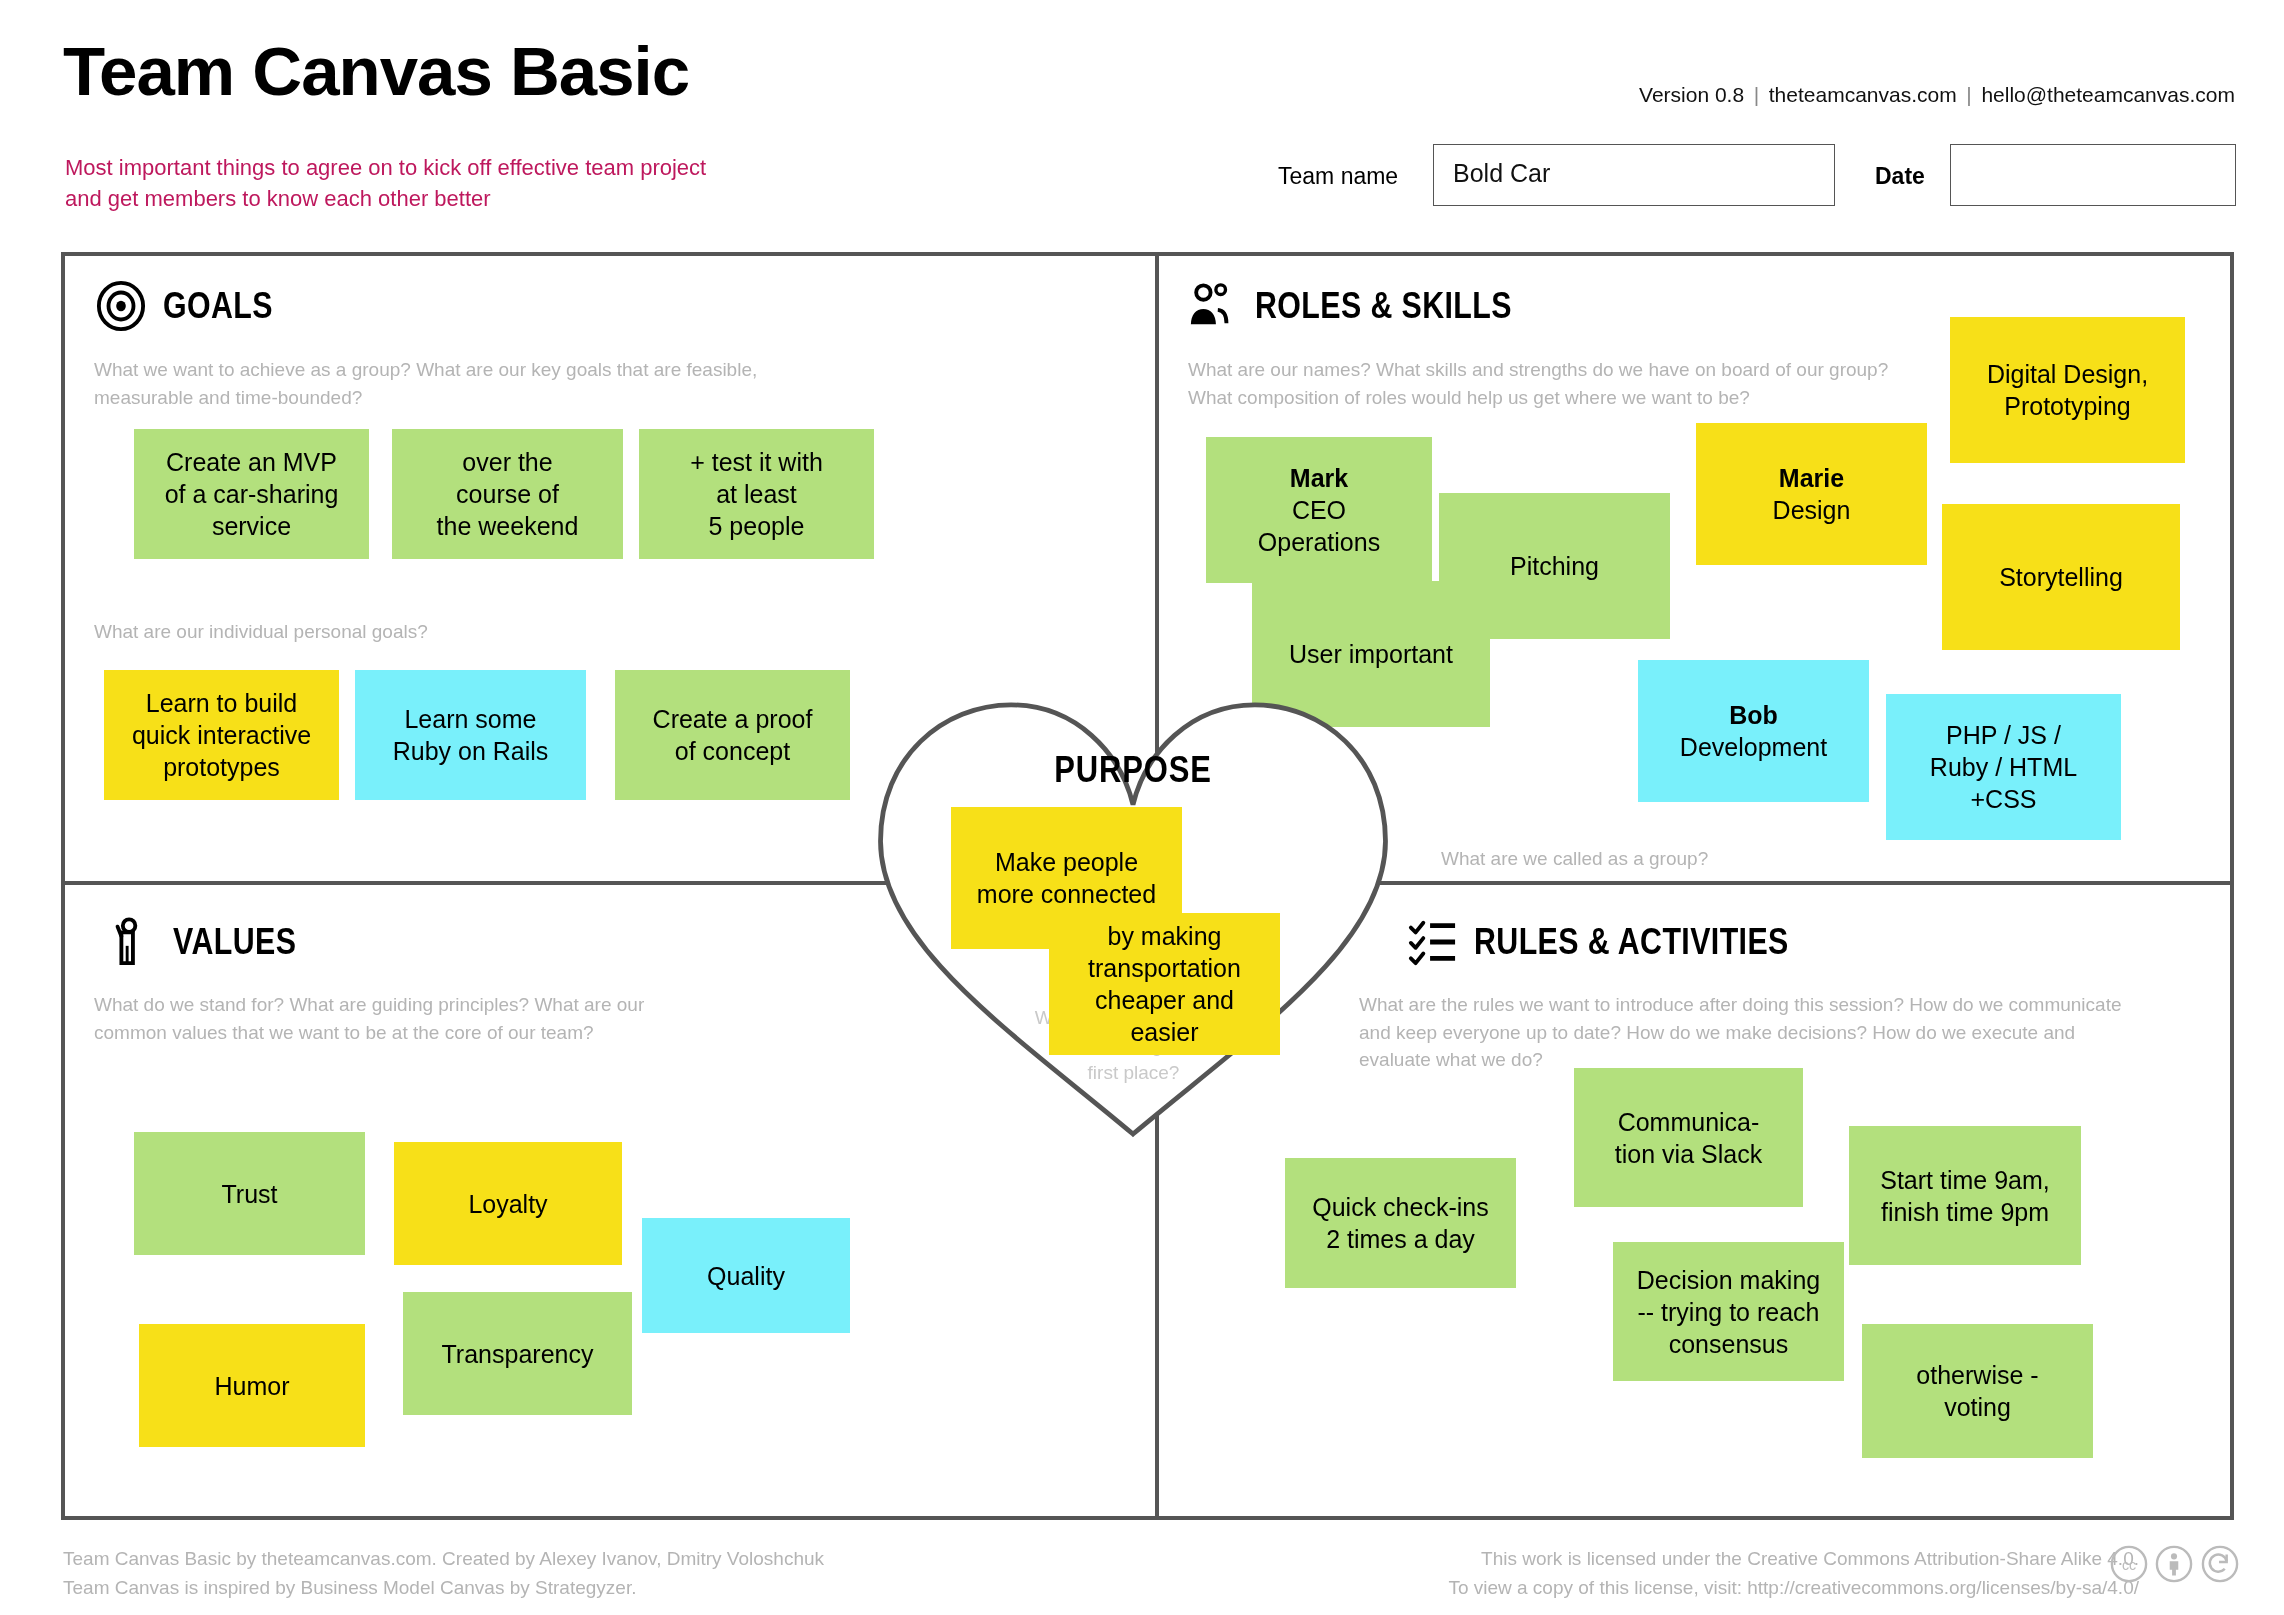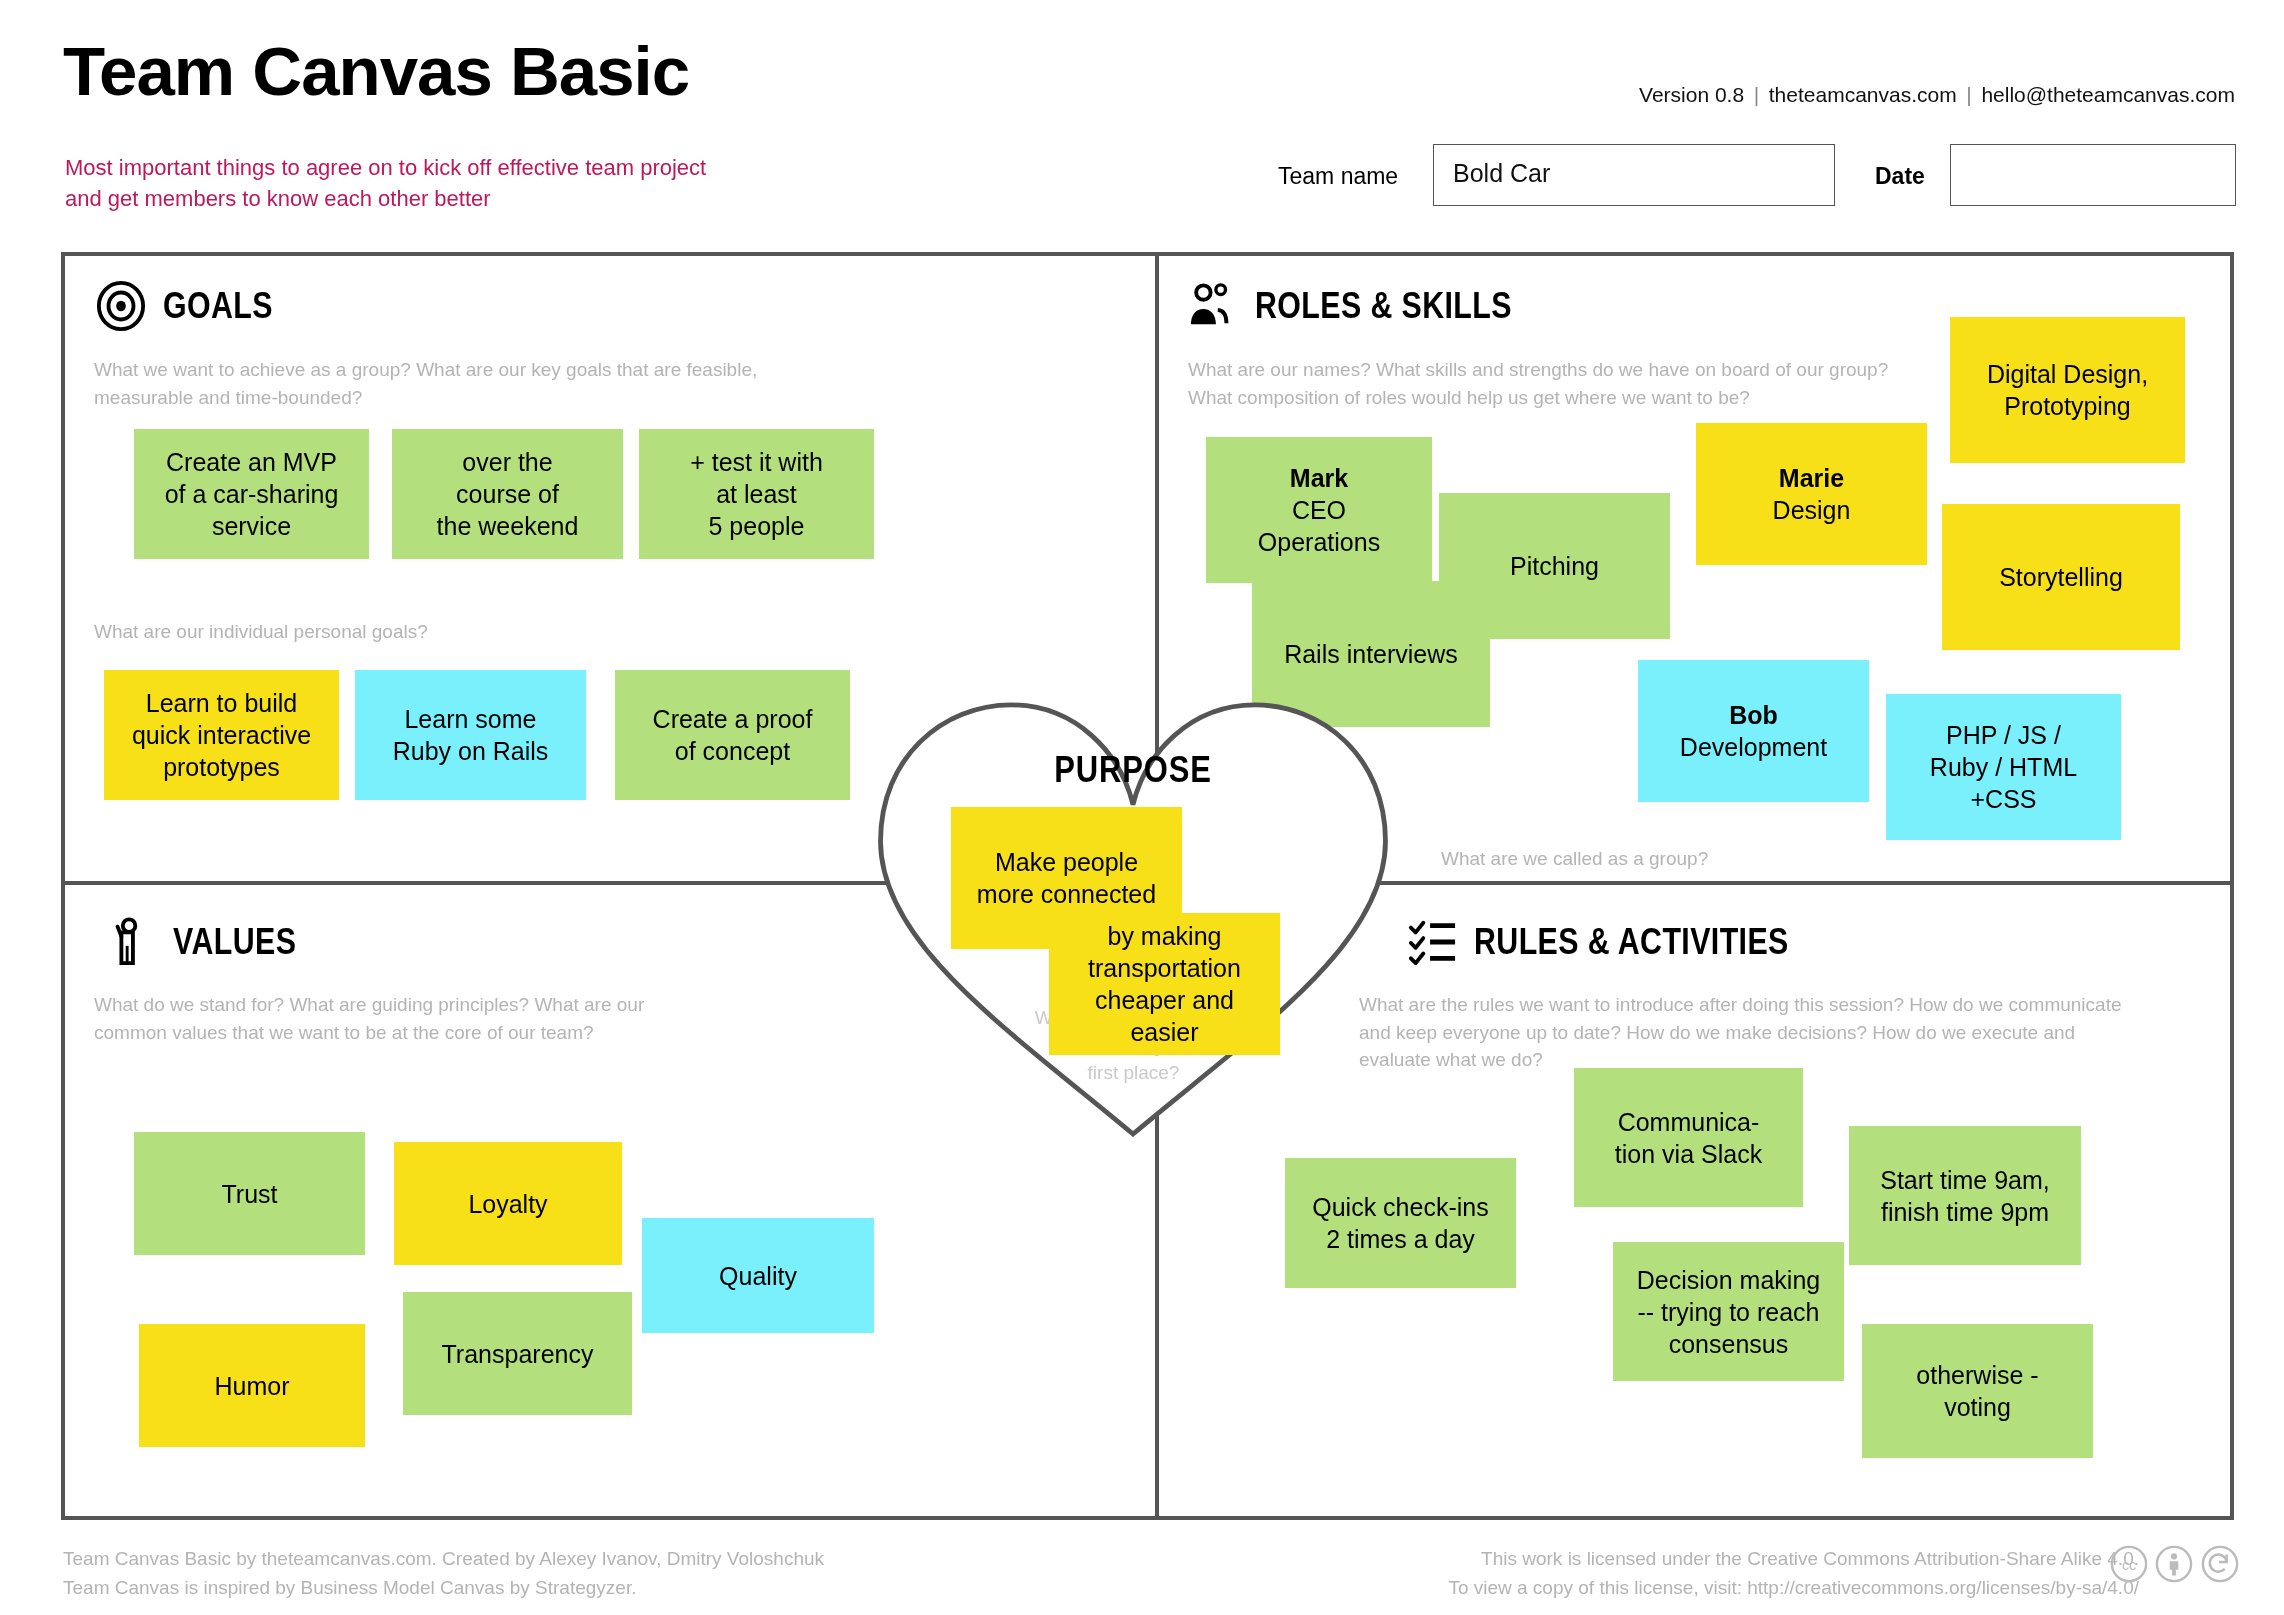--- a/index.html
+++ b/index.html
@@ -178,21 +178,21 @@
     <div class="qprompt" style="left:1188px;top:356px;width:788px;">What are our names? What skills and strengths do we have on board of our group?
 What composition of roles would help us get where we want to be?</div>
     <div class="qprompt" style="left:1441px;top:845px;width:576px;">What are we called as a group?</div>
 
     <div class="note green" style="left:1206px;top:437px;width:226px;height:146px;flex-direction:column;">
       <span class="nm">Mark</span>
       <span>CEO
 Operations</span>
     </div>
     <div class="note green" style="left:1439px;top:493px;width:231px;height:146px;">Pitching</div>
-    <div class="note green" style="left:1252px;top:581px;width:238px;height:146px;">Rails interviews</div>
+    <div class="note green" style="left:1252px;top:581px;width:238px;height:146px;">User important</div>
 
     <div class="note yellow" style="left:1696px;top:423px;width:231px;height:142px;flex-direction:column;">
       <span class="nm">Marie</span>
       <span>Design</span>
     </div>
     <div class="note yellow" style="left:1950px;top:317px;width:235px;height:146px;">Digital Design,
 Prototyping</div>
     <div class="note yellow" style="left:1934px;top:504px;width:238px;height:146px;margin-left:8px;">Storytelling</div>
 
     <div class="note cyan" style="left:1638px;top:660px;width:231px;height:142px;flex-direction:column;">
@@ -214,21 +214,21 @@
           <path d="M22 30v18" fill="none" stroke="#000" stroke-width="3"></path>
         </svg>
       </span>
       <span class="label">VALUES</span>
     </div>
     <div class="qprompt" style="left:94px;top:991px;width:730px;">What do we stand for? What are guiding principles? What are our
 common values that we want to be at the core of our team?</div>
 
     <div class="note green" style="left:134px;top:1132px;width:231px;height:123px;">Trust</div>
     <div class="note yellow" style="left:394px;top:1142px;width:228px;height:123px;">Loyalty</div>
-    <div class="note cyan" style="left:642px;top:1218px;width:232px;height:115px;">Quality</div>
+    <div class="note cyan" style="left:642px;top:1218px;width:208px;height:115px;">Quality</div>
     <div class="note green" style="left:403px;top:1292px;width:229px;height:123px;">Transparency</div>
     <div class="note yellow" style="left:139px;top:1324px;width:226px;height:123px;">Humor</div>
   </div>
 
   <div class="quad">
     <div class="qhead" style="left:1407px;top:917px;">
       <span class="qicon">
         <svg viewBox="0 0 52 52" width="50" height="50">
           <path d="M4 11l5 5 8-10" fill="none" stroke="#000" stroke-width="4" stroke-linecap="round" stroke-linejoin="round"></path>
           <path d="M4 27l5 5 8-10" fill="none" stroke="#000" stroke-width="4" stroke-linecap="round" stroke-linejoin="round"></path>

